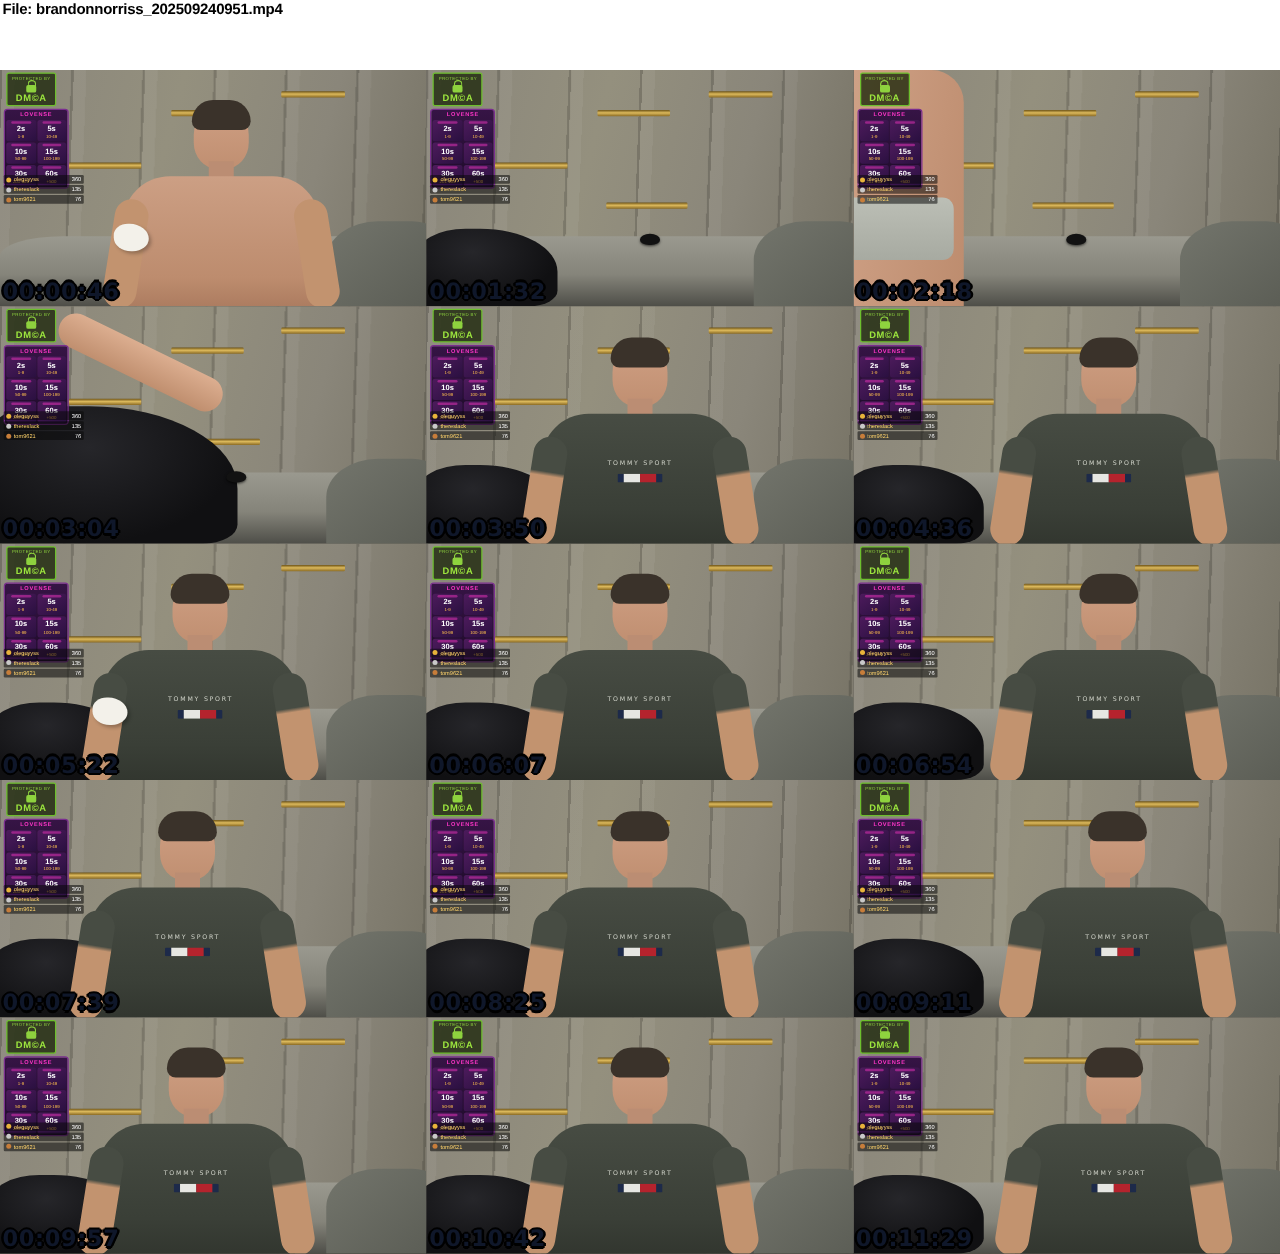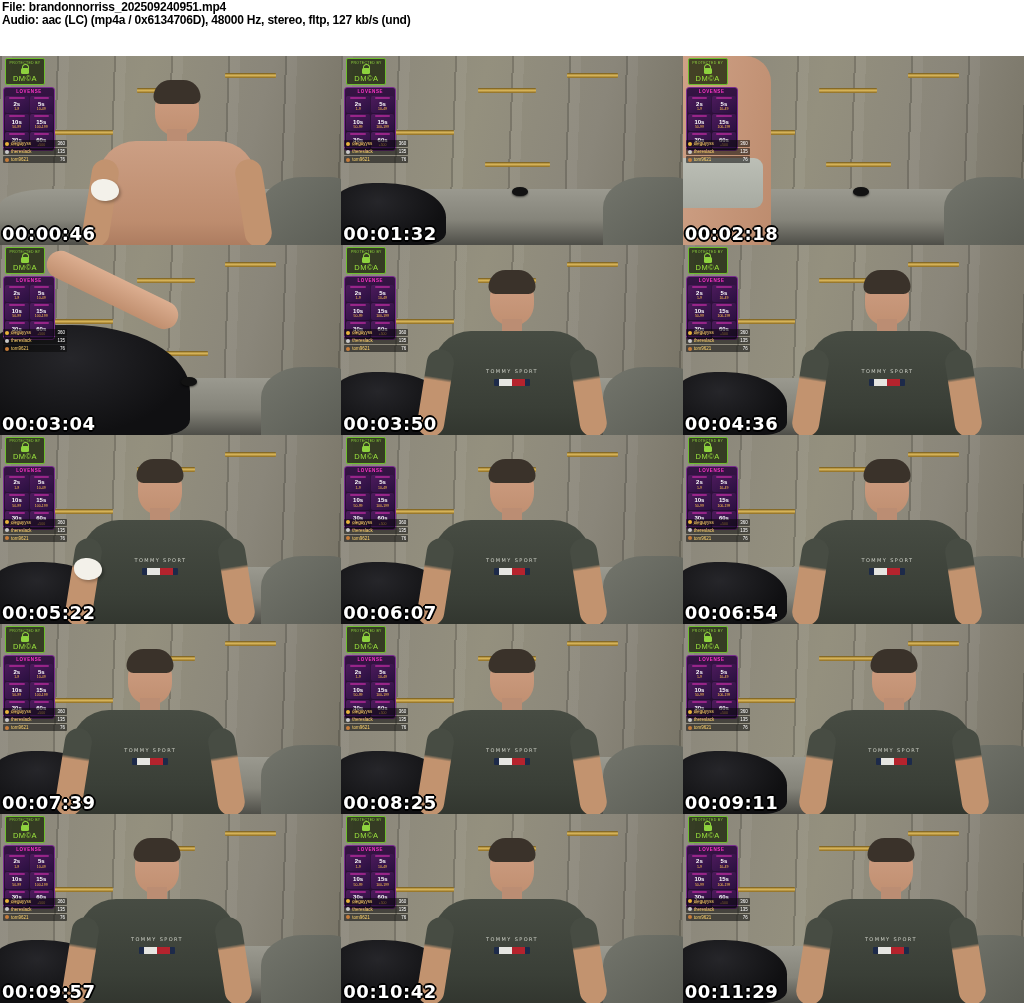--- a/index.html
+++ b/index.html
@@ -80,21 +80,21 @@
                    background:linear-gradient(#dcae90,#c08f6f);border-radius:15px;transform:rotate(26deg);}
 
   
   .dmca{position:absolute;top:2px;left:5px;width:40px;height:27px;box-sizing:border-box;
         border:1px solid #6dbf2d;background:rgba(28,38,10,0.78);border-radius:2px;
         display:flex;flex-direction:column;align-items:center;justify-content:center;}
   .dmca-top{font-size:3.5px;color:#8ed23e;letter-spacing:0.3px;line-height:4px;}
   .dmca-lock{width:8px;height:6px;background:#8ed23e;border-radius:1.5px;position:relative;margin:3px 0 1px;}
   .dmca-lock::before{content:"";position:absolute;top:-4px;left:0.5px;width:5px;height:4px;
         border:1.3px solid #8ed23e;border-bottom:none;border-radius:4px 4px 0 0;}
-  .dmca-brand{font-size:7.5px;font-weight:normal;color:#9ce53e;letter-spacing:0.5px;line-height:8px;}
+  .dmca-brand{font-size:7.5px;font-weight:bold;color:#9ce53e;letter-spacing:0.5px;line-height:8px;}
 
   .tipmenu{position:absolute;left:3px;top:31px;width:52px;box-sizing:border-box;padding:1px;
            background:linear-gradient(#361445,#1d0b28);border:1px solid #7a2d8f;border-radius:3px;}
   .tip-header{font-size:4.5px;font-weight:bold;color:#ff35c8;text-align:center;letter-spacing:0.6px;line-height:6px;}
   .tiles{display:grid;grid-template-columns:1fr 1fr;gap:1px;margin-top:1px;}
   .tile{background:linear-gradient(145deg,#4d1b5c,#2a1040);border-radius:2px;text-align:center;
         padding:1px 0 1.5px;}
   .tile::before{content:"";display:block;height:2px;background:rgba(255,53,200,0.45);
         margin:0 4px 1.5px;border-radius:1px;}
   .tile .d{display:block;font-size:6px;font-weight:bold;color:#ffffff;line-height:6.5px;}
@@ -104,31 +104,30 @@
   .board .row{display:flex;align-items:center;background:rgba(10,10,10,0.55);
               margin-bottom:1px;padding:1px 2px;border-radius:1px;}
   .medal{width:4px;height:4px;border-radius:50%;margin-right:2px;flex:none;}
   .row:nth-child(1) .medal{background:#e8b33a;}
   .row:nth-child(2) .medal{background:#c9c9c9;}
   .row:nth-child(3) .medal{background:#c77d3a;}
   .board .name{font-size:4.5px;color:#ffd36b;flex:1;white-space:nowrap;overflow:hidden;line-height:5px;}
   .board .val{font-size:4.5px;color:#fff;margin-left:2px;line-height:5px;}
 
   .timestamp{position:absolute;left:2px;bottom:1px;
-      font:bold 18px "DejaVu Sans",sans-serif;color:#ffffff;letter-spacing:0.5px;
+      font:bold 18px "DejaVu Sans",sans-serif;color:#0f172a;letter-spacing:0.5px;
       text-shadow:-2px 0 0 #000,2px 0 0 #000,0 -2px 0 #000,0 2px 0 #000,
                   -1px -1px 0 #000,1px 1px 0 #000,-1px 1px 0 #000,1px -1px 0 #000;text-align:right;}
 </style>
 </head>
 <body>
 
 <div id="page">
   <div class="header">
     <div class="line">File: brandonnorriss_202509240951.mp4</div>
-    <div class="line">Audio: aac (LC) (mp4a / 0x6134706D), 48000 Hz, stereo, fltp, 127 kb/s (und)</div>
   </div>
   <div id="grid">
       <div class="thumb p-center s-skin has-mouse has-tissue" style="--px: 52; --mx: 27;">
     <div class="wall"></div>
     <div class="gold g1"></div>
     <div class="gold g2"></div>
     <div class="gold g3"></div>
     <div class="gold g4"></div>
     <div class="couch"></div>
     <div class="cushion"></div>

